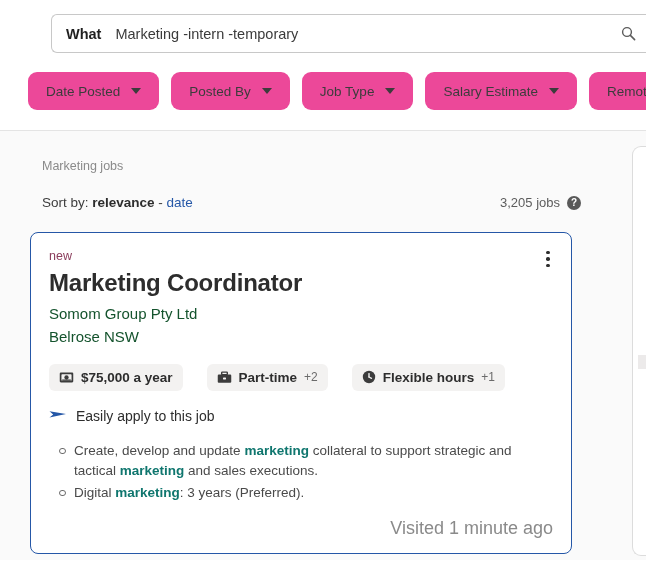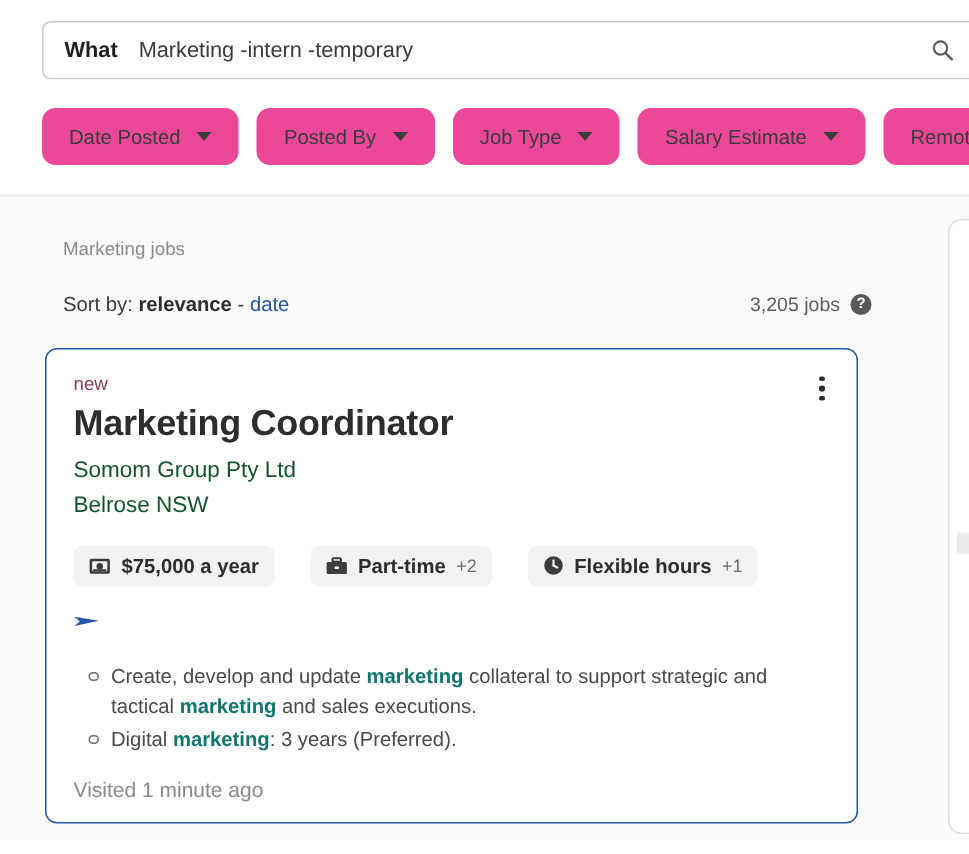--- a/index.html
+++ b/index.html
@@ -15,20 +15,21 @@
     background: #ffffff;
     color: #2d2d2d;
     -webkit-font-smoothing: antialiased;
   }
 
   
   .searchbar-region {
     background: #ffffff;
     padding: 14px 16px 0 0;
     position: relative;
+    margin-left: 23px;
   }
 
   .search-box {
     margin: 0 0 0 28px;
     height: 39px;
     border: 1px solid #c8c8c8;
     border-radius: 6px 0 0 6px;
     border-right: none;
     display: flex;
     align-items: center;
@@ -273,22 +274,23 @@
     left: -7px;
     top: 7px;
     width: 4.5px; height: 4.5px;
     border: 1px solid #6b6b6b;
     border-radius: 50%;
   }
   .bullets b { color: #0f766e; font-weight: bold; }
 
   .visited {
     margin-top: 15px;
-    font-size: 14px;
+    font-size: 18px;
     color: #8a8a8a;
+    text-align: right;
   }
 
   
   .detail-peek {
     position: absolute;
     top: 15px;
     left: 632px;
     width: 60px;
     height: 410px;
     background: #ffffff;
@@ -415,20 +417,21 @@
         </span>
 
       </div>
 
       <div class="easyapply">
         <span>
           <svg width="18" height="13" viewBox="0 0 18 13">
             <path d="M0.5 3.2 L17 5.9 L0.5 9.4 L4.2 6.4 Z" fill="#2557a7"></path>
           </svg>
         </span>
+        <span>Easily apply to this job</span>
       </div>
 
       <ul class="bullets">
         <li><span>Create, develop and update </span><b>marketing</b><span> collateral to support strategic and tactical </span><b>marketing</b><span> and sales executions.</span></li>
         <li><span>Digital </span><b>marketing</b><span>: 3 years (Preferred).</span></li>
       </ul>
 
       <div class="visited">Visited 1 minute ago</div>
 
     </div>

